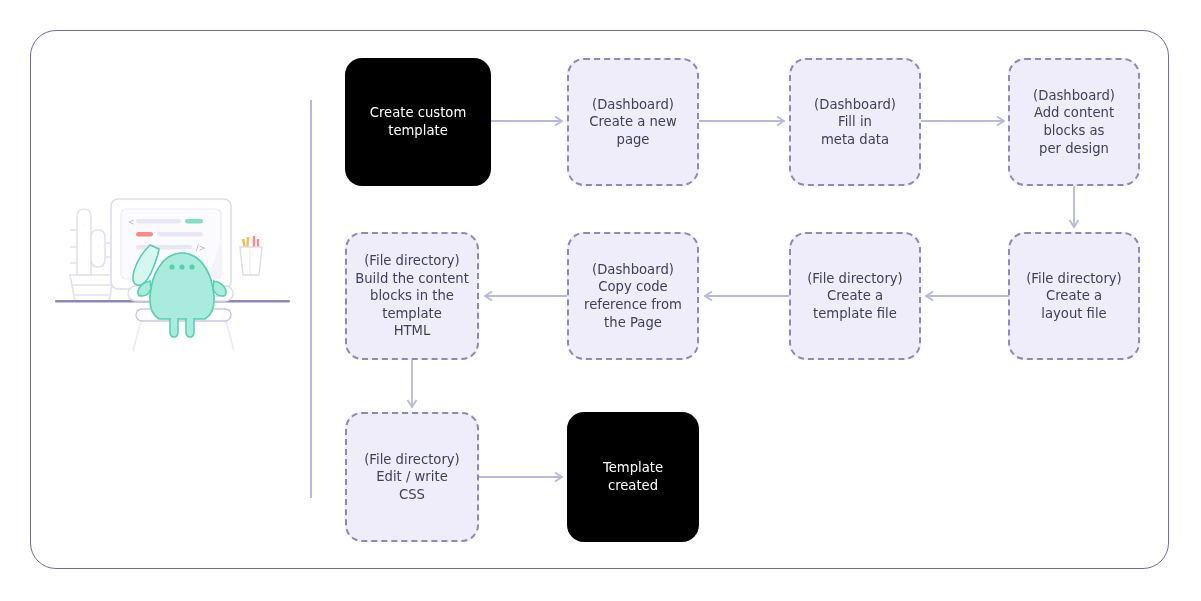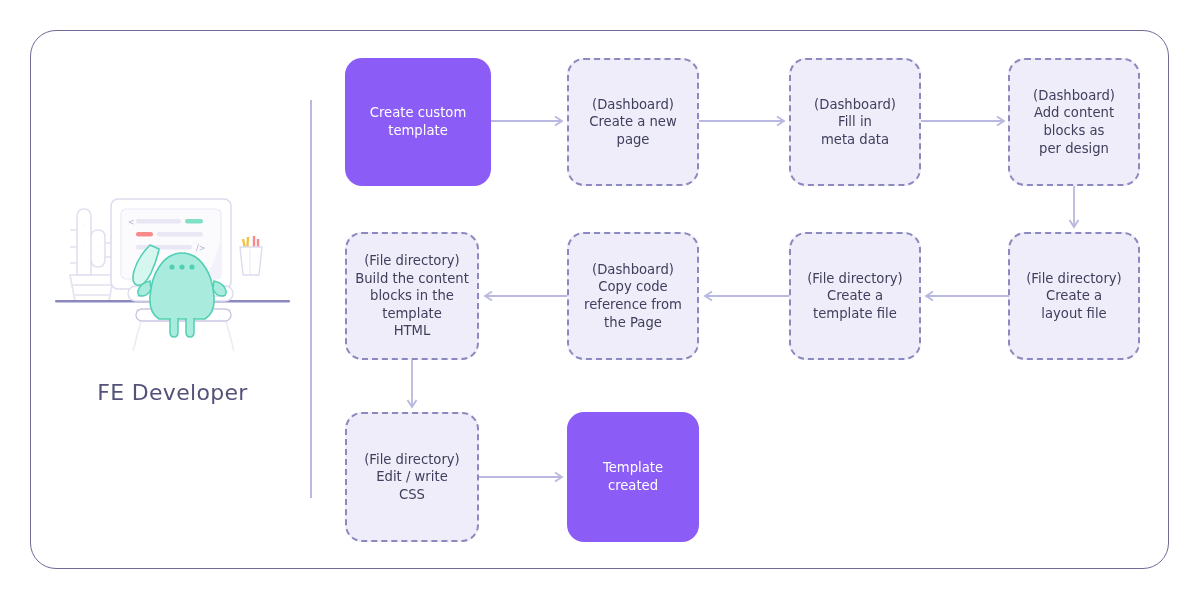--- a/index.html
+++ b/index.html
@@ -60,21 +60,21 @@
     align-items:center;
     justify-content:center;
     text-align:center;
     border-radius:17px;
     font-size:13.2px;
     line-height:1.33;
     padding:6px 8px;
     white-space:pre-line;
   }
   .node.solid{
-    background:#8b5cf6;
+    background:#000000;
     color:#ffffff;
     border:none;
   }
   .node.dashed{
     background:#eeedf9;
     color:#3f3e5c;
     border:2px dashed #8b89bd;
   }
 
   
@@ -137,21 +137,20 @@
         <path d="M104 134 q-10 -6 -9 -22 q1 -18 9 -30 q9 -14 23 -14 q14 0 23 14 q8 12 9 30 q1 16 -9 22 z" fill="#a9ecdd" stroke="#52cfb4" stroke-width="1.6"></path>
         <path d="M95 60 q-12 12 -16 26 q-3 12 3 14 q7 2 14 -12 q6 -13 8 -24 z" fill="#d6f7ef" stroke="#52cfb4" stroke-width="1.6"></path>
         <path d="M95 96 q-10 2 -12 10 q-1 5 4 5 q6 0 9 -7 z" fill="#a9ecdd" stroke="#52cfb4" stroke-width="1.5"></path>
         <path d="M159 96 q10 2 12 10 q1 5 -4 5 q-6 0 -9 -7 z" fill="#a9ecdd" stroke="#52cfb4" stroke-width="1.5"></path>
         <path d="M115 133 v14 q0 5 4 5 q4 0 4 -5 v-14 M131 133 v14 q0 5 4 5 q4 0 4 -5 v-14" fill="#a9ecdd" stroke="#52cfb4" stroke-width="1.5"></path>
         <circle cx="117" cy="82" r="2.6" fill="#52cfb4"></circle>
         <circle cx="127" cy="82" r="2.6" fill="#52cfb4"></circle>
         <circle cx="137" cy="82" r="2.6" fill="#52cfb4"></circle>
       </g>
     </svg>
-    <div id="persona-label">FE Developer</div>
   </div>
 
   <div class="node solid" style="left:345px;top:58px;width:146px;height:128px;">Create custom
 template</div>
   <div class="node dashed" style="left:567px;top:58px;width:132px;height:128px;">(Dashboard)
 Create a new
 page</div>
   <div class="node dashed" style="left:789px;top:58px;width:132px;height:128px;">(Dashboard)
 Fill in
 meta data</div>

